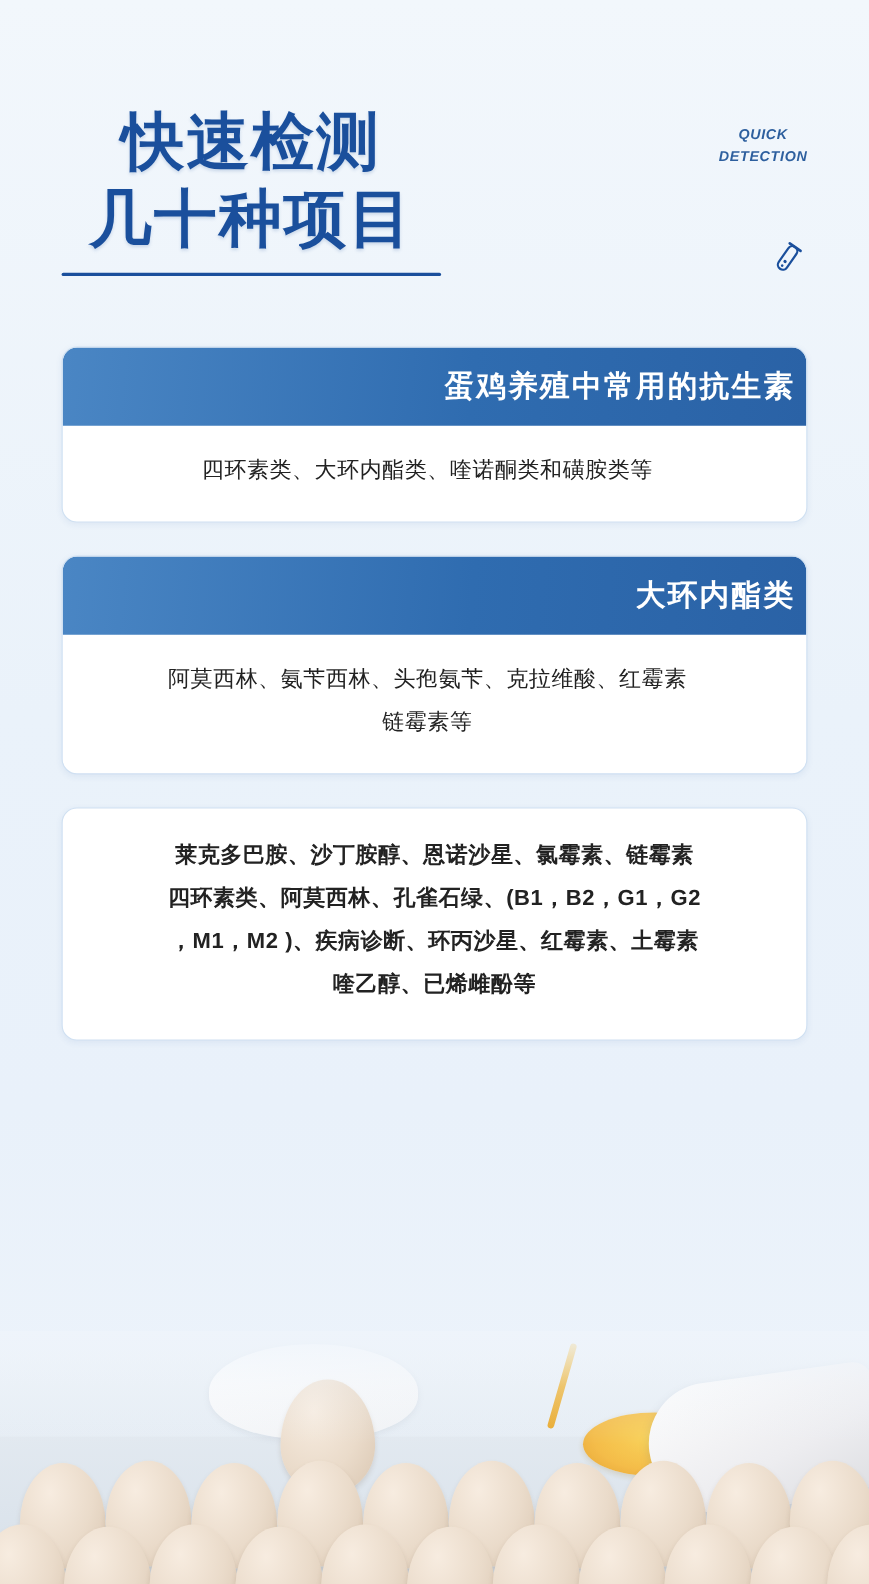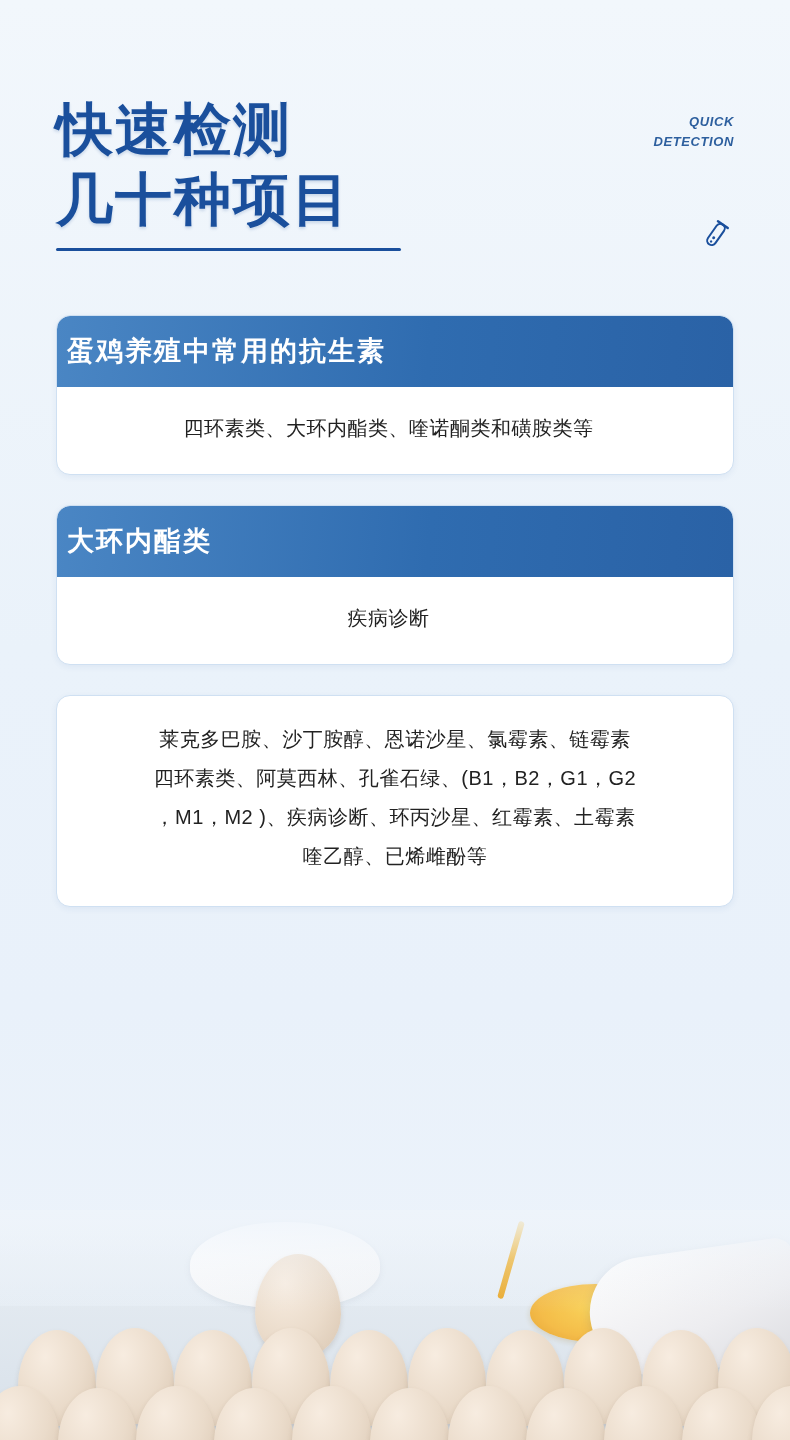--- a/index.html
+++ b/index.html
@@ -32,35 +32,36 @@
   }
 
   .title-line {
     font-family: "Liberation Serif", serif;
     font-weight: bold;
     font-size: 57px;
     line-height: 1.22;
     color: #1a4f9c;
     letter-spacing: 2px;
     text-shadow: 0 2px 3px rgba(30,80,150,0.18);
+    text-align: center;
   }
 
   .title-rule {
     margin-top: 14px;
     width: 345px;
     height: 3px;
     background: #1a4f9c;
     border-radius: 2px;
   }
 
   .quick-detection {
     position: absolute;
     top: 112px;
     right: 56px;
-    text-align: right;
+    text-align: center;
     font-family: "Liberation Sans", sans-serif;
     font-style: italic;
     font-weight: bold;
     font-size: 13px;
     letter-spacing: 0.6px;
     line-height: 1.55;
     color: #2d5f9e;
   }
 
   .tube-icon {
@@ -96,36 +97,37 @@
     overflow: hidden;
   }
 
   .card-header {
     background: linear-gradient(95deg, #4a86c4 0%, #2f6cb0 55%, #2a62a6 100%);
     color: #ffffff;
     font-family: "Liberation Serif", serif;
     font-weight: bold;
     font-size: 27px;
     letter-spacing: 2px;
-    text-align: left;
+    text-align: right;
     padding: 17px 10px 18px 10px;
     border-radius: 13px 13px 0 0;
   }
 
   .card-body {
     padding: 22px 39px 26px 26px;
     text-align: center;
     font-size: 20px;
     line-height: 1.95;
     color: #222222;
     letter-spacing: 0.5px;
   }
 
   .card-body.tall {
     padding: 24px 24px 30px 24px;
+    font-weight: bold;
   }
 
   .card-body p { margin: 0; }
 
   
   .photo {
     position: absolute;
     left: 0;
     bottom: 0;
     width: 790px;
@@ -242,21 +244,22 @@
     <div class="card">
       <div class="card-header">蛋鸡养殖中常用的抗生素</div>
       <div class="card-body">
         <p>四环素类、大环内酯类、喹诺酮类和磺胺类等</p>
       </div>
     </div>
 
     <div class="card">
       <div class="card-header">大环内酯类</div>
       <div class="card-body">
-        <p>疾病诊断</p>
+        <p>阿莫西林、氨苄西林、头孢氨苄、克拉维酸、红霉素</p>
+        <p>链霉素等</p>
       </div>
     </div>
 
     <div class="card">
       <div class="card-body tall">
         <p>莱克多巴胺、沙丁胺醇、恩诺沙星、氯霉素、链霉素</p>
         <p>四环素类、阿莫西林、孔雀石绿、(B1，B2，G1，G2</p>
         <p>，M1，M2 )、疾病诊断、环丙沙星、红霉素、土霉素</p>
         <p>喹乙醇、已烯雌酚等</p>
       </div>

